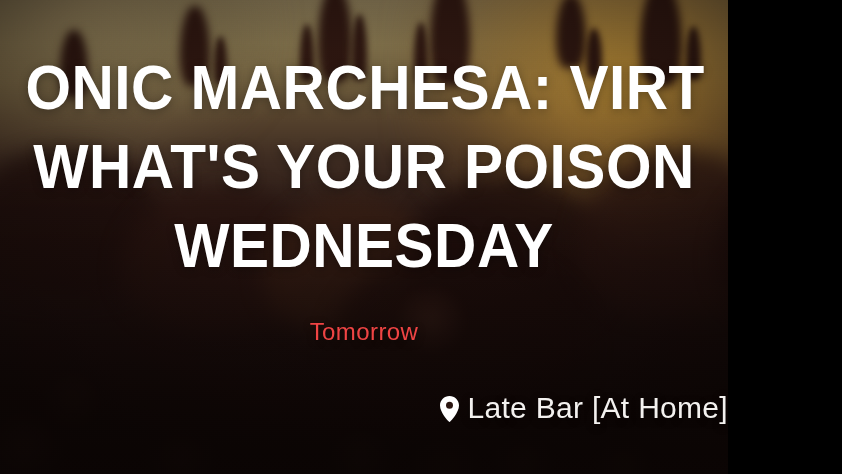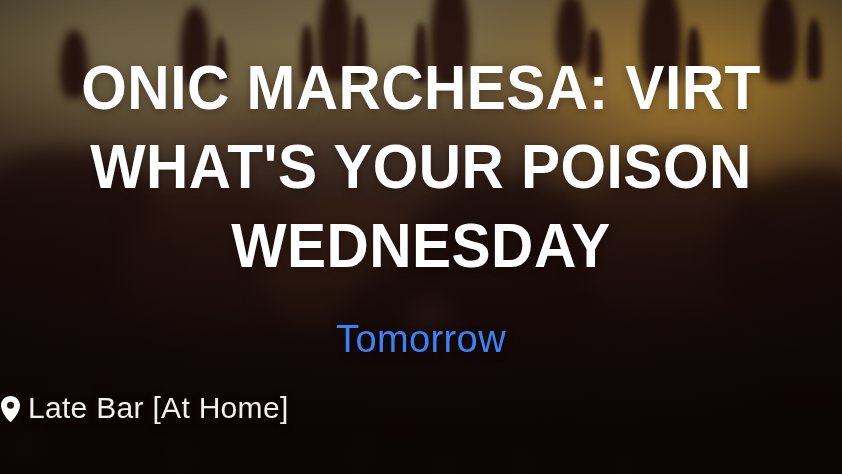--- a/index.html
+++ b/index.html
@@ -4,21 +4,21 @@
 <title>Event Promo Card</title>
 <style>
   html, body {
     margin: 0;
     padding: 0;
     background: #000;
   }
 
   .stage {
     position: relative;
-    width: 842px;
+    width: 728px;
     height: 474px;
     overflow: hidden;
     background: #1b0e0c;
     font-family: "Liberation Sans", sans-serif;
   }
 
   
   .bg-base {
     position: absolute;
     inset: 0;
@@ -176,34 +176,34 @@
 
   .meta-row {
     position: absolute;
     top: 318px;
     left: 0;
     right: 0;
     display: flex;
     justify-content: center;
     align-items: baseline;
     gap: 72px;
-    color: #3b82f6;
-    font-size: 38px;
+    color: #ef4444;
+    font-size: 24px;
     font-weight: 400;
     letter-spacing: 0.4px;
     text-shadow: 0 2px 8px rgba(0,0,0,0.45);
   }
 
   .venue-row {
     position: absolute;
     top: 391px;
     left: 0;
     right: 0;
     display: flex;
-    justify-content: flex-start;
+    justify-content: flex-end;
     align-items: center;
     gap: 8px;
     color: #f3f1ef;
     font-size: 30px;
     font-weight: 400;
     letter-spacing: 0.3px;
     text-shadow: 0 2px 8px rgba(0,0,0,0.45);
   }
 
   .pin-icon {

